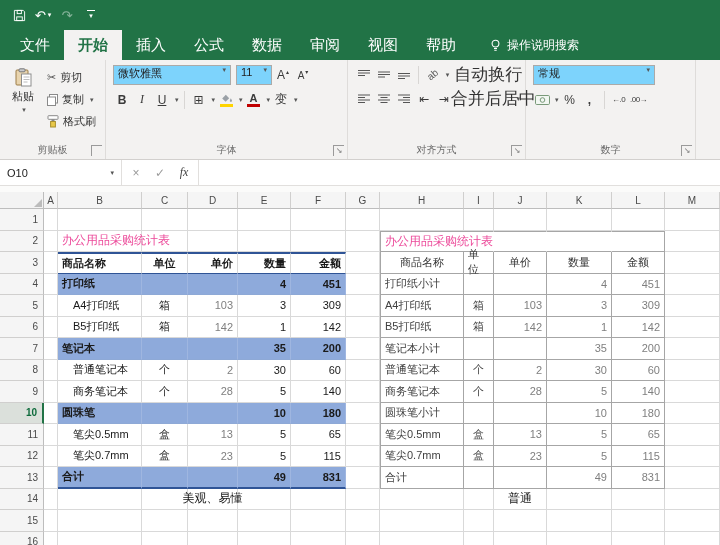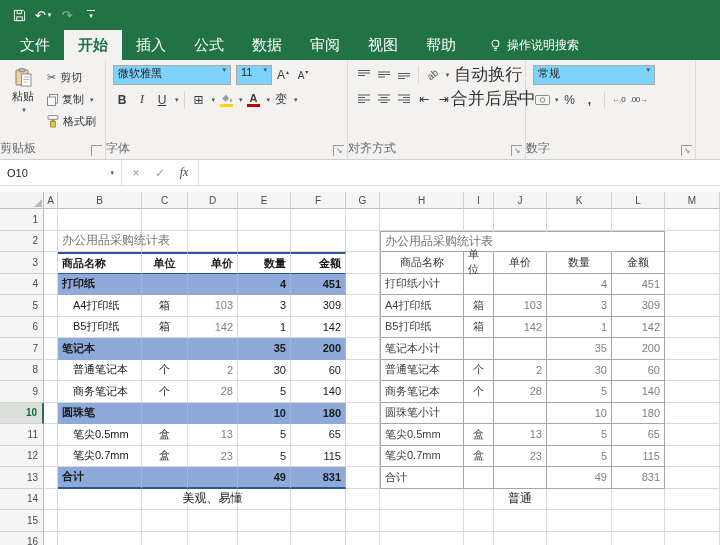--- a/index.html
+++ b/index.html
@@ -22,21 +22,21 @@
   
   .tabrow{height:30px;background:var(--green);display:flex;align-items:stretch;padding-left:6px;flex:0 0 auto}
   .tabs{display:flex;align-items:stretch}
   .tab{display:flex;align-items:center;padding:0 14px;color:#fff;font-size:15px;cursor:default}
   .tab.active{background:var(--ribbon-bg);color:var(--green);font-weight:bold}
   .tellme{display:flex;align-items:center;gap:6px;color:#fff;margin-left:20px;font-size:12px}
 
   
   .ribbon{height:100px;background:var(--ribbon-bg);border-bottom:1px solid #d2d0ce;display:flex;flex:0 0 auto}
   .rgroup{position:relative;border-right:1px solid #dedcda;padding:5px 5px 16px 7px}
-  .rg-label{position:absolute;bottom:2px;left:0;right:0;font-size:12px;color:#6a6a6a}
+  .rg-label{position:absolute;bottom:2px;left:0;right:0;text-align:center;font-size:10px;color:#6a6a6a}
   .launcher{position:absolute;right:3px;bottom:3px;width:11px;height:11px;line-height:10px;text-align:center;font-size:8px;color:#777;border-left:1px solid #9a9a9a;border-top:1px solid #9a9a9a}
   .clip-content{display:flex;gap:8px}
   .paste{display:flex;flex-direction:column;align-items:center;gap:2px;padding:3px 5px;font-size:11px;color:#333}
   .mini-col{display:flex;flex-direction:column;gap:5px;padding-top:4px}
   .mini{display:flex;align-items:center;gap:4px;font-size:11px;color:#333;height:17px}
   .mg{font-size:11px;color:#555}
   .rows{display:flex;flex-direction:column;gap:5px}
   .frow{display:flex;align-items:center;gap:2px}
   .combo{background:#7dd3fc;border:1px solid #abaaa8;height:20px;display:flex;align-items:flex-start;justify-content:space-between;padding:0 4px;font-size:11px;color:#222}
   .ibtn{display:inline-flex;align-items:center;justify-content:center;min-width:18px;height:19px;font-size:12px;color:#3b3b3b;cursor:default}
@@ -66,21 +66,21 @@
   #sheet-grid{display:grid}
   .corner{background:#f3f3f3;border-right:1px solid #bdbdbd;border-bottom:1px solid #bdbdbd;position:relative}
   .tri{position:absolute;right:1px;bottom:1px;width:0;height:0;border-left:8px solid transparent;border-bottom:8px solid #bcbcbc}
   .ch{background:#f5f5f5;border-right:1px solid #d0cfce;border-bottom:1px solid #bdbdbd;color:#4a4a4a;font-size:10px;display:flex;align-items:center;justify-content:center}
   .rh{background:#f5f5f5;border-right:1px solid #bdbdbd;border-bottom:1px solid #d0cfce;color:#4a4a4a;font-size:10px;display:flex;align-items:center;justify-content:flex-end;padding-right:5px}
   .rh-active{background:#dbe0db;color:#0e6b3c;font-weight:bold;border-right:2px solid var(--green)}
   .cell{border-right:1px solid var(--grid);border-bottom:1px solid var(--grid);display:flex;align-items:center;font-size:11px;color:#1a1a1a;padding:0 4px;position:relative}
   .overflow{white-space:nowrap;z-index:3;overflow:visible}
 
   
-  .lt-title,.rt-title{font-size:12px;color:#737373}
+  .lt-title,.rt-title{font-size:12px;color:#ec4899}
   .lt-f1,.rt-f1{justify-content:center}
   .lt-f2,.lt-f3,.lt-f4,.rt-f2,.rt-f3,.rt-f4{justify-content:flex-end}
   .lt-th{font-weight:bold;border-top:2px solid var(--lt-border);border-bottom:1px solid var(--lt-border)}
   .lt-subtotal,.lt-total{background:var(--lt-fill);font-weight:bold;border-right-color:#9fb6e0;border-bottom-color:#8ea9d6}
   .lt-total{border-bottom:2px solid var(--lt-border)}
   .lt-name.lt-item{padding-left:15px}
   .lt-price.lt-item{color:#7f7f7f}
   .lt-caption,.rt-caption{justify-content:center;font-size:12px}
 
   

